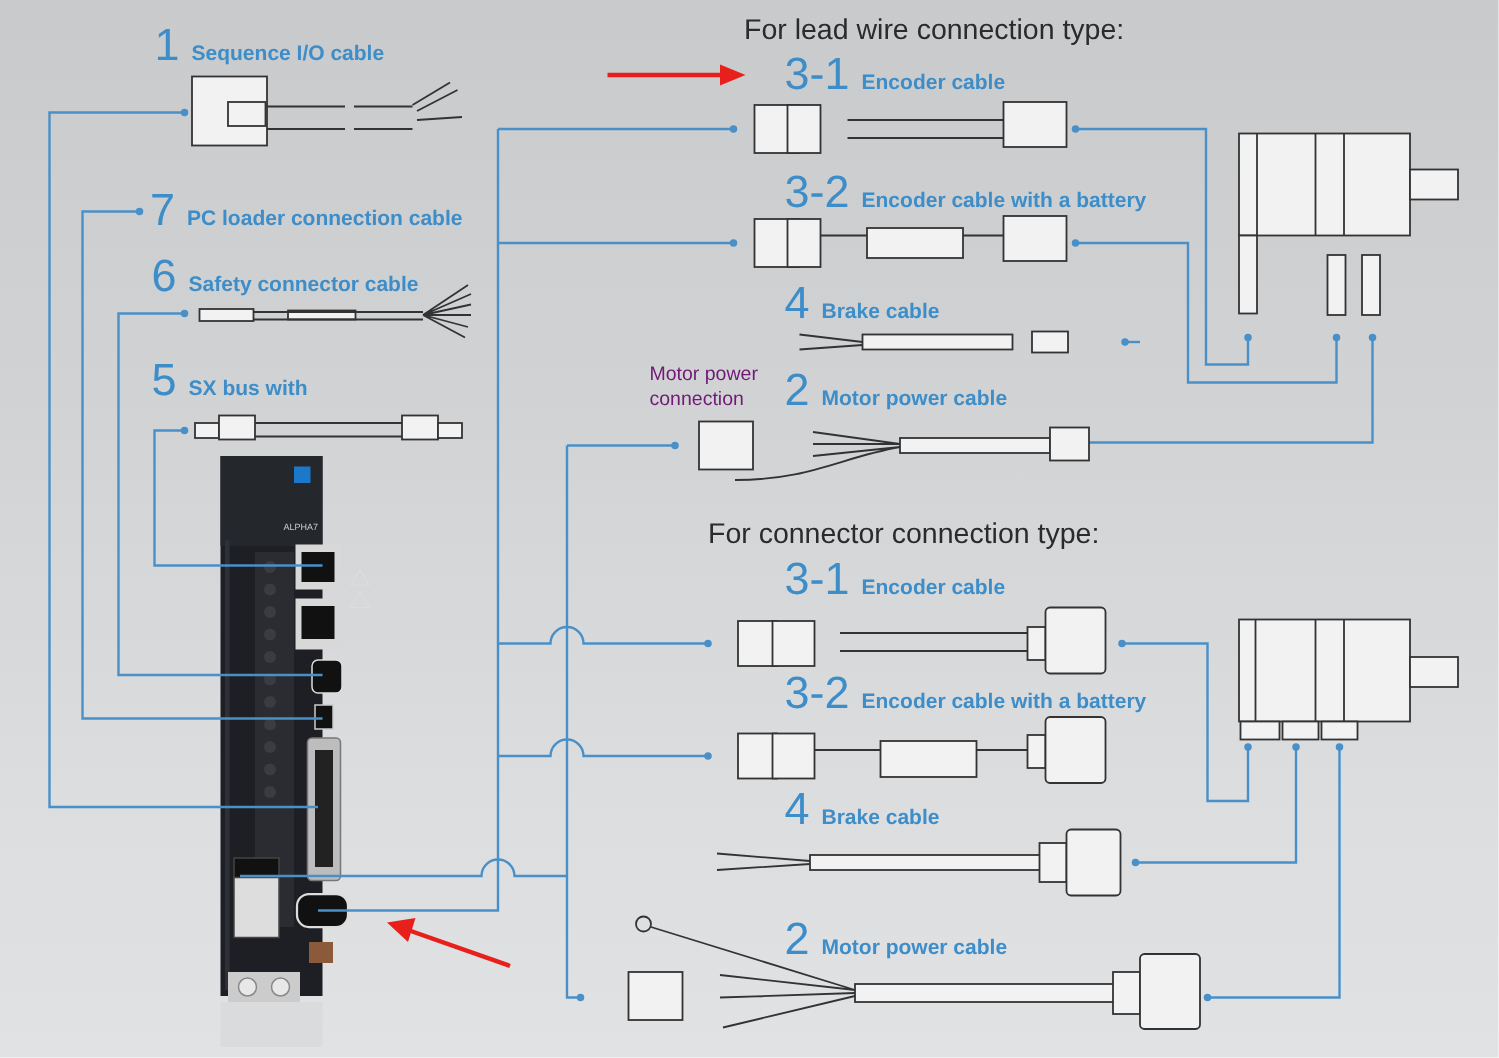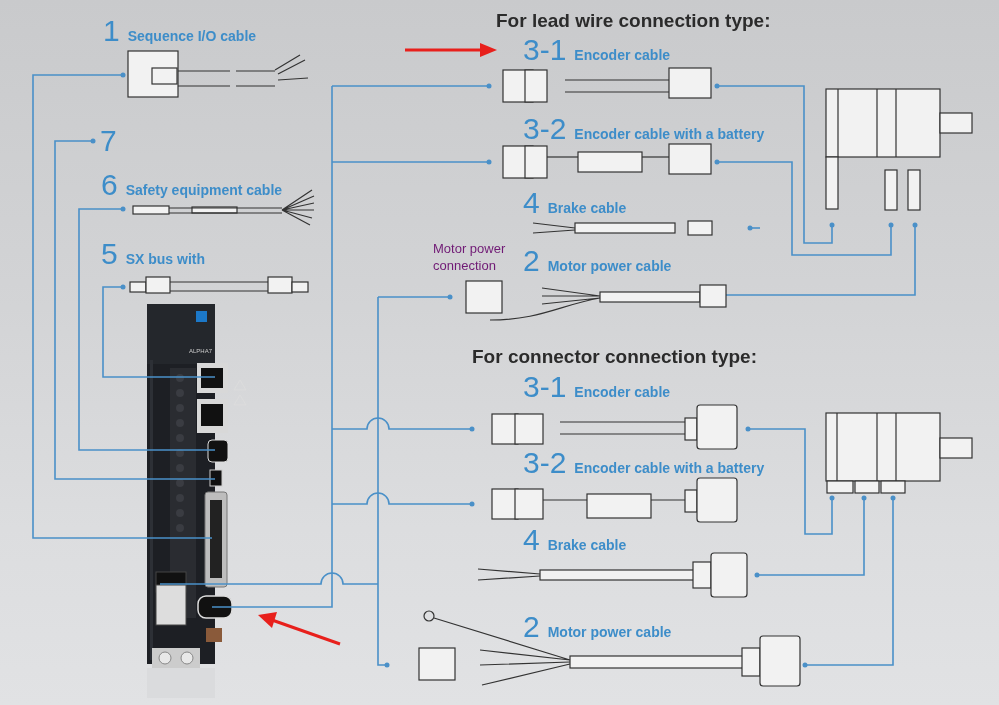--- a/index.html
+++ b/index.html
@@ -3,21 +3,21 @@
 <meta charset="utf-8">
 <style>
   html,body{margin:0;padding:0;}
   body{width:999px;height:705px;overflow:hidden;position:relative;
     background:linear-gradient(180deg,#c9cacc 0%,#d2d3d5 40%,#dcdddf 75%,#e1e2e4 100%);
     font-family:"Liberation Sans",sans-serif;}
   #wires{position:absolute;left:0;top:0;width:999px;height:705px;}
   .lbl{position:absolute;display:flex;align-items:baseline;color:#3d8dc9;white-space:nowrap;}
   .num{font-size:30px;font-weight:400;line-height:30px;margin-right:8px;letter-spacing:0px;}
   .txt{font-size:14px;font-weight:700;}
-  .heading{position:absolute;font-size:19px;font-weight:700;color:#2b2b2b;white-space:nowrap;}
+  .heading{position:absolute;font-size:19px;font-weight:400;color:#2b2b2b;white-space:nowrap;}
   .plain{position:absolute;font-size:13px;color:#701a75;line-height:17px;}
   svg .w{fill:none;stroke:#4a90c8;stroke-width:1.6;}
   svg .dot{fill:#4a90c8;}
   svg .c{fill:none;stroke:#333;stroke-width:1.2;}
   svg .cf{fill:#f2f2f2;stroke:#333;stroke-width:1.2;}
 </style>
 </head>
 <body>
 
 <svg id="wires" viewBox="0 0 999 705">
@@ -236,24 +236,25 @@
     <polygon points="258,615 277,612 272,628" fill="#e8201c"></polygon>
   </g>
 </svg>
 
 <div class="lbl" style="left:103px;top:16px;">
   <span class="num">1</span>
   <span class="txt">Sequence I/O cable</span>
 </div>
 <div class="lbl" style="left:100px;top:126px;">
   <span class="num">7</span>
+  <span class="txt">PC loader connection cable</span>
 </div>
 <div class="lbl" style="left:101px;top:170px;">
   <span class="num">6</span>
-  <span class="txt">Safety equipment cable</span>
+  <span class="txt">Safety connector cable</span>
 </div>
 <div class="lbl" style="left:101px;top:239px;">
   <span class="num">5</span>
   <span class="txt">SX bus with</span>
 </div>
 
 <div class="heading" style="left:496px;top:10px;">For lead wire connection type:</div>
 <div class="lbl" style="left:523px;top:35px;">
   <span class="num">3-1</span>
   <span class="txt">Encoder cable</span>

